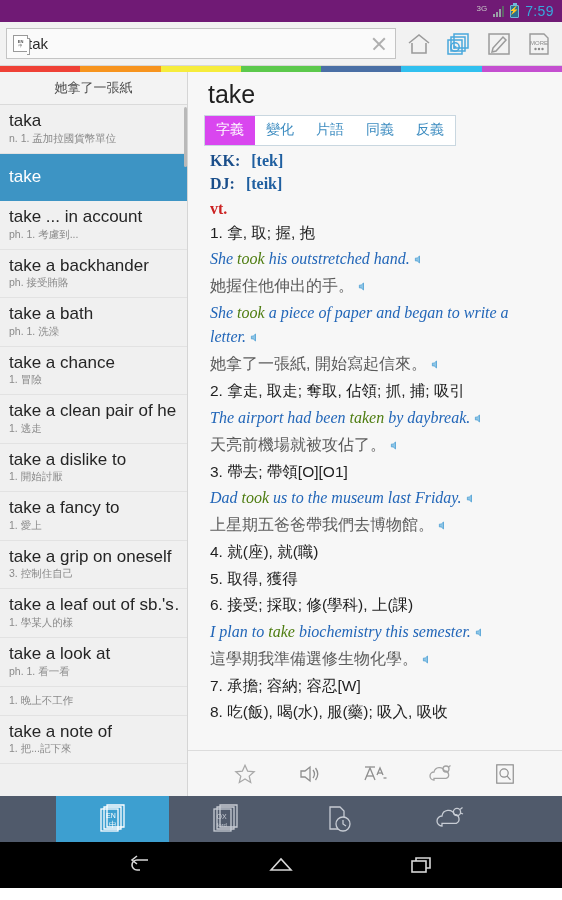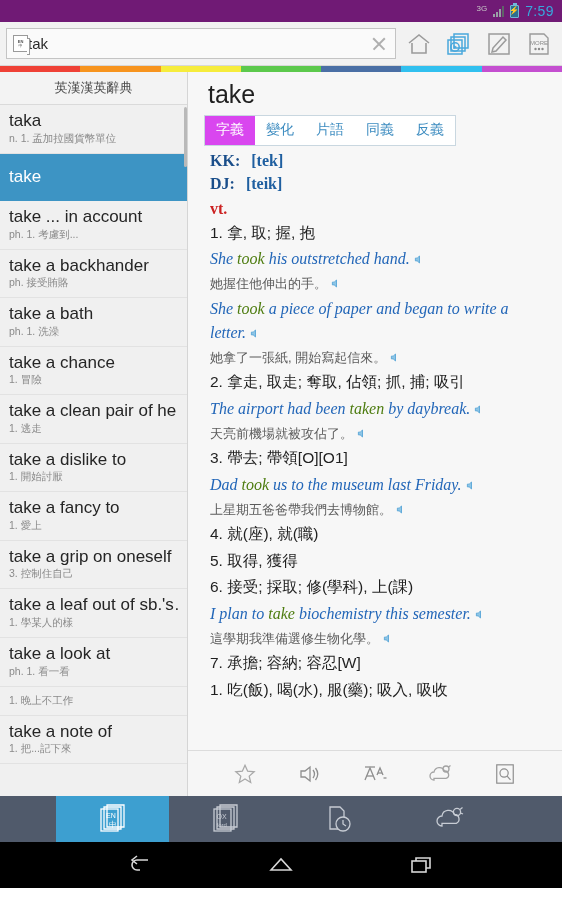--- a/index.html
+++ b/index.html
@@ -86,21 +86,21 @@
   .tab.active { background:#d946ef; color:#ffffff; }
   .pron { font-family:"Liberation Serif", serif; font-size:16px; color:#1a4e8a; font-weight:bold; margin:5px 0 5px 6px; }
   .pron em { font-style:normal; font-weight:bold; margin-left:11px; color:#1f5fa0; }
   .pos { font-family:"Liberation Serif", serif; font-size:16px; font-weight:bold; color:#cc2222; margin:7px 0 4px 6px; }
   .sense { font-size:15.5px; color:#1f1f1f; margin:4px 0 2px 6px; line-height:1.45; }
   .ex {
     font-family:"Liberation Serif", serif; font-style:italic; font-size:16px;
     color:#2266b8; margin:3px 0 2px 6px; line-height:1.5;
   }
   .ex b { color:#4d7c0f; font-weight:normal; }
-  .zh { font-size:13px; color:#5c5c5c; margin:3px 0 2px 6px; line-height:1.5; }
+  .zh { font-size:16px; color:#5c5c5c; margin:3px 0 2px 6px; line-height:1.5; }
   .spk { display:inline-block; width:11px; height:11px; vertical-align:-1px; margin-left:4px; }
 
   
   .actionbar {
     height:46px; background:#f6f6f6; border-top:1px solid #dcdcdc;
     display:flex; align-items:center; justify-content:space-around; padding:0 24px;
   }
   .act { width:42px; height:36px; display:flex; align-items:center; justify-content:center; }
 
   
@@ -181,21 +181,21 @@
       <div style="background: rgb(246, 236, 60);"></div>
       <div style="background: rgb(92, 201, 76);"></div>
       <div style="background: rgb(74, 111, 165);"></div>
       <div style="background: rgb(49, 192, 239);"></div>
       <div style="background: rgb(196, 79, 208);"></div>
     </div>
 
   <div class="content">
 
     <div class="sidebar">
-      <div class="sb-title">英漢漢英辭典</div>
+      <div class="sb-title">她拿了一張紙</div>
       <div id="entries">
           <div class="entry">
             <div class="hw">taka</div>
             <div class="sub">n. 1. 孟加拉國貨幣單位</div>
           </div>
           <div class="entry sel">
             <div class="hw">take</div>
           </div>
           <div class="entry">
             <div class="hw">take ... in account</div>
@@ -296,21 +296,21 @@
             <div class="sense">4. 就(座), 就(職)</div>
             <div class="sense">5. 取得, 獲得</div>
             <div class="sense">6. 接受; 採取; 修(學科), 上(課)</div>
             <div class="ex"><span>I plan to </span><b>take</b><span> biochemistry this semester.</span><span class="spk"><svg width="11" height="11" viewBox="0 0 12 12" fill="none" stroke="#5aa6d8" stroke-width="1">
                   <path d="M1.5 4.5 H3.5 L6 2.2 V9.8 L3.5 7.5 H1.5 Z" fill="#8ec6e6"></path>
                 </svg></span></div>
             <div class="zh"><span>這學期我準備選修生物化學。</span><span class="spk"><svg width="11" height="11" viewBox="0 0 12 12" fill="none" stroke="#5aa6d8" stroke-width="1">
                   <path d="M1.5 4.5 H3.5 L6 2.2 V9.8 L3.5 7.5 H1.5 Z" fill="#8ec6e6"></path>
                 </svg></span></div>
             <div class="sense">7. 承擔; 容納; 容忍[W]</div>
-            <div class="sense">1. 吃(飯), 喝(水), 服(藥); 吸入, 吸收</div>
+            <div class="sense">8. 吃(飯), 喝(水), 服(藥); 吸入, 吸收</div>
           </div>
       </div>
 
       <div class="actionbar">
         <div class="act">
           <svg width="22" height="22" viewBox="0 0 24 24" fill="none" stroke="#a8a8a8" stroke-width="1.4">
             <path d="M12 2.5 L14.9 9 L22 9.6 L16.6 14.3 L18.2 21.2 L12 17.5 L5.8 21.2 L7.4 14.3 L2 9.6 L9.1 9 Z"></path>
           </svg>
         </div>
         <div class="act">

